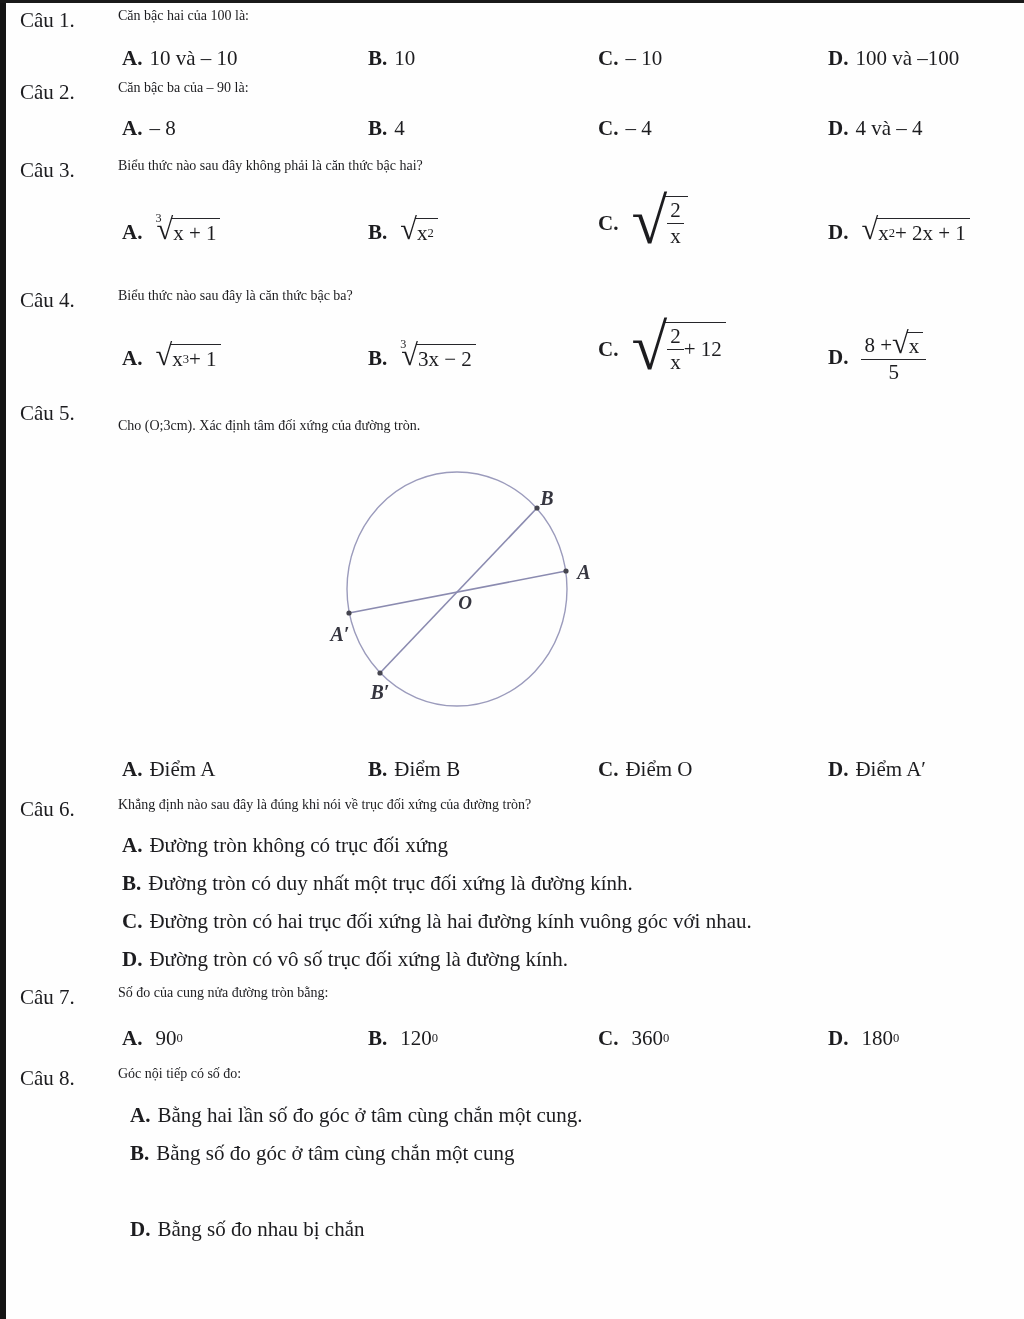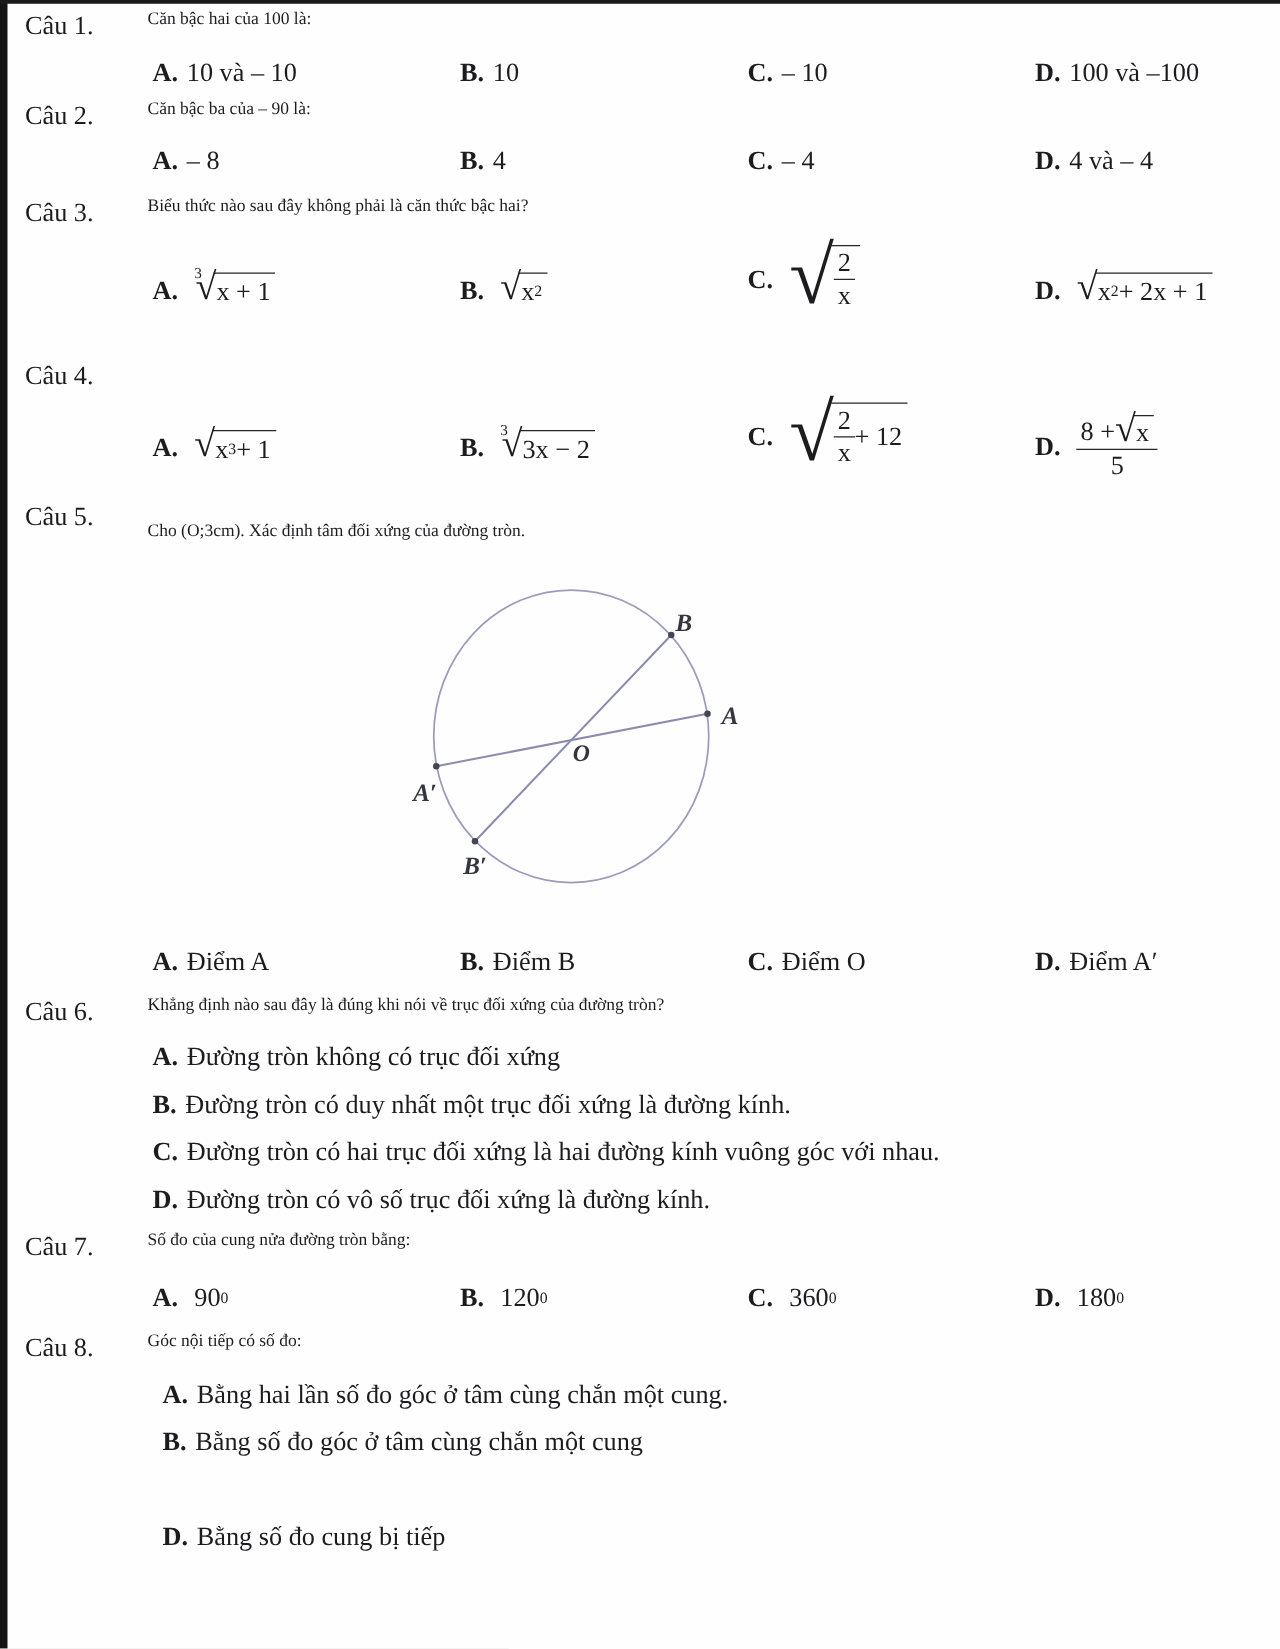--- a/index.html
+++ b/index.html
@@ -97,20 +97,21 @@
       <span class="olet">D.</span>
       <span class="math">
         <span class="rad">
           <span class="rsign">√</span>
           <span class="rbody">x<sup class="msup">2</sup> + 2x + 1</span>
         </span>
       </span>
     </div>
 
   <div class="qlabel" style="top:288px">Câu 4.</div>
+  <div class="qtext" style="top:288px">Biểu thức nào sau đây là căn thức bậc ba?</div>
   <div class="opt optA mathopt" style="top:344px">
       <span class="olet">A.</span>
       <span class="math">
         <span class="rad">
           <span class="rsign">√</span>
           <span class="rbody">x<sup class="msup">3</sup> + 1</span>
         </span>
       </span>
     </div>
   <div class="opt optB mathopt" style="top:344px">
@@ -194,14 +195,14 @@
     </div>
   <div class="opt optD mathopt" style="top:1026px">
       <span class="olet">D.</span>
       <span class="math">180<sup class="msup">0</sup></span>
     </div>
 
   <div class="qlabel" style="top:1066px">Câu 8.</div>
   <div class="qtext" style="top:1066px">Góc nội tiếp có số đo:</div>
   <div class="subopt subopt8" style="top:1103px"><span class="olet">A.</span><span>Bằng hai lần số đo góc ở tâm cùng chắn một cung.</span></div>
   <div class="subopt subopt8" style="top:1141px"><span class="olet">B.</span><span>Bằng số đo góc ở tâm cùng chắn một cung</span></div>
-  <div class="subopt subopt8" style="top:1217px"><span class="olet">D.</span><span>Bằng số đo cung bị tiếp</span></div>
+  <div class="subopt subopt8" style="top:1217px"><span class="olet">D.</span><span>Bằng số đo nhau bị chắn</span></div>
 </div>
 
 </body></html>

